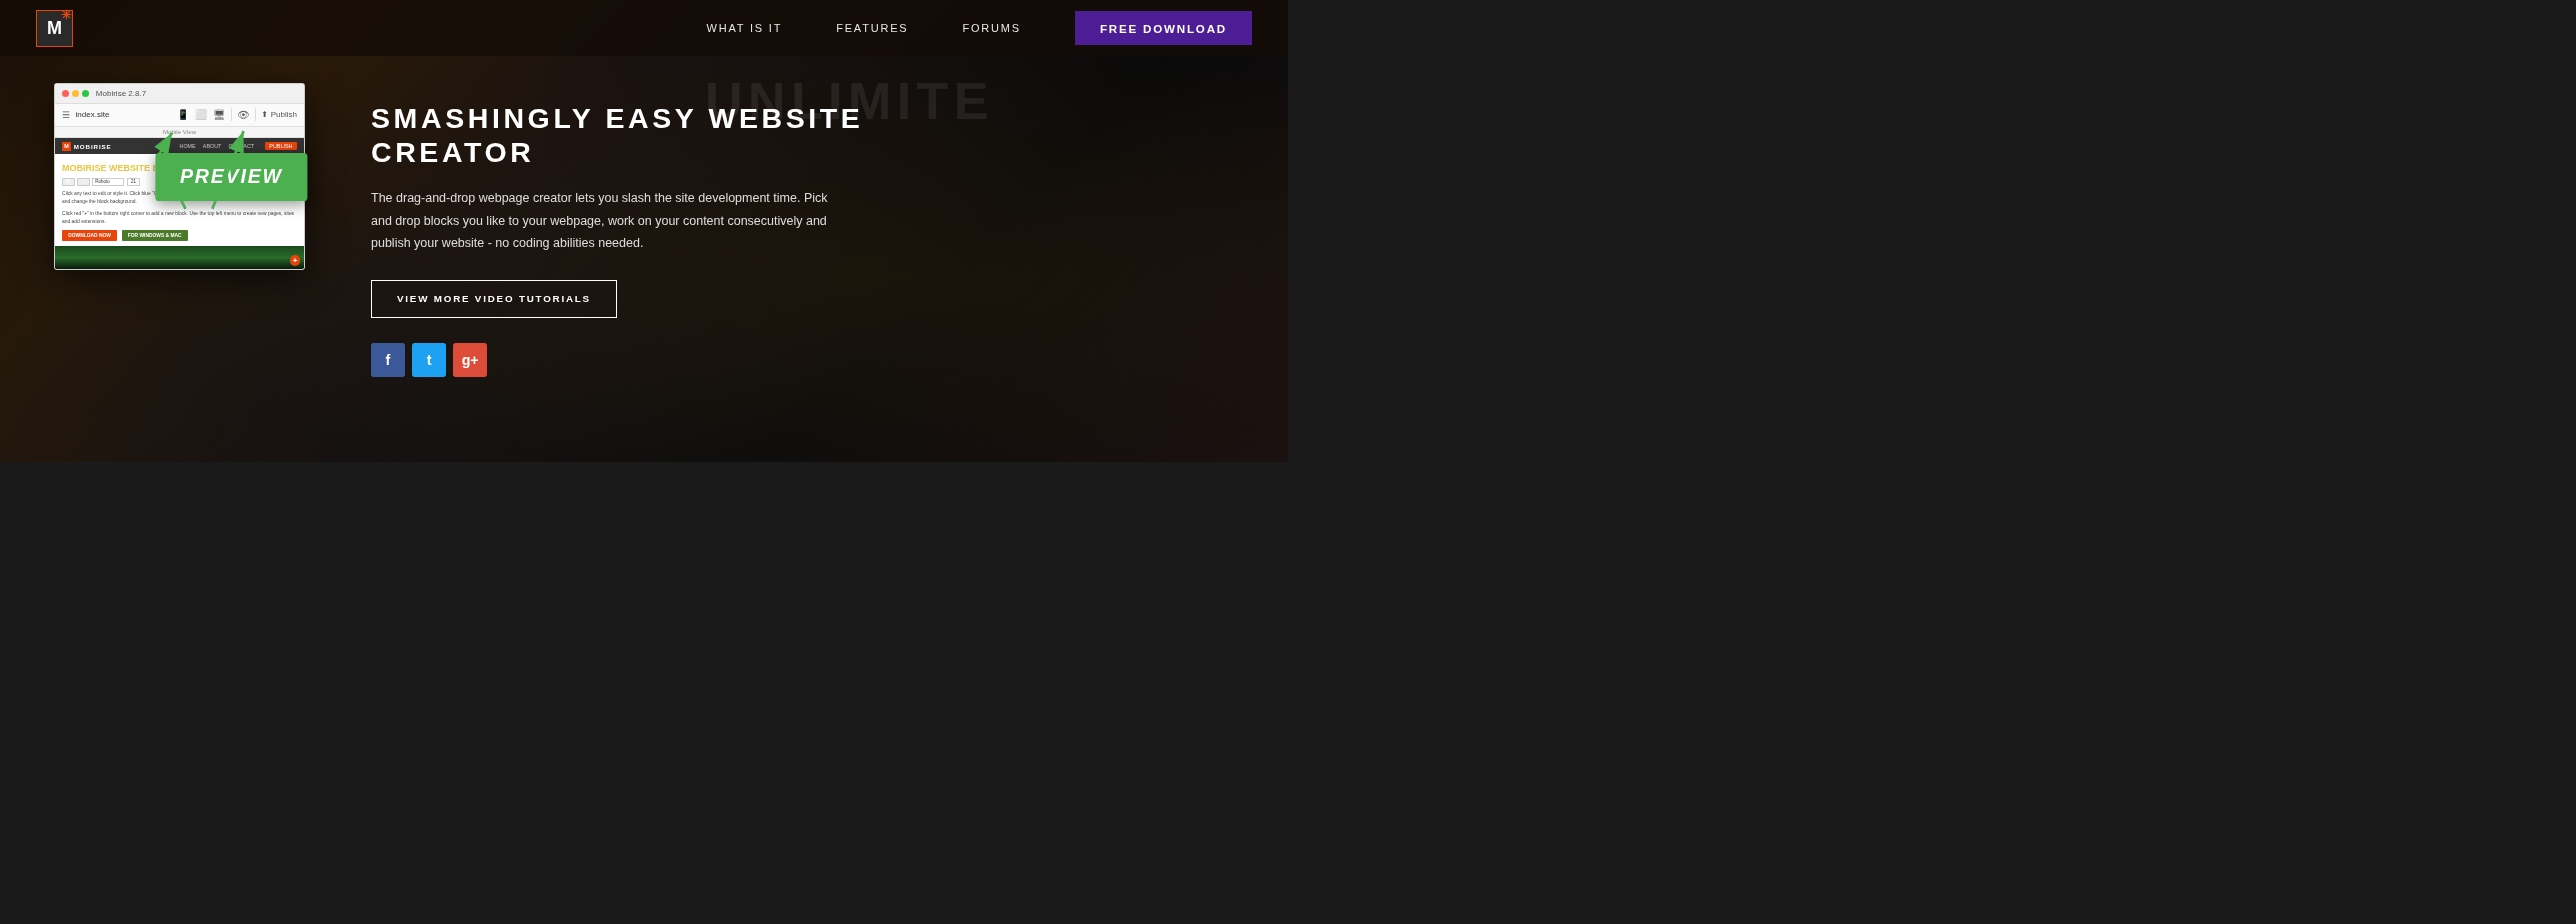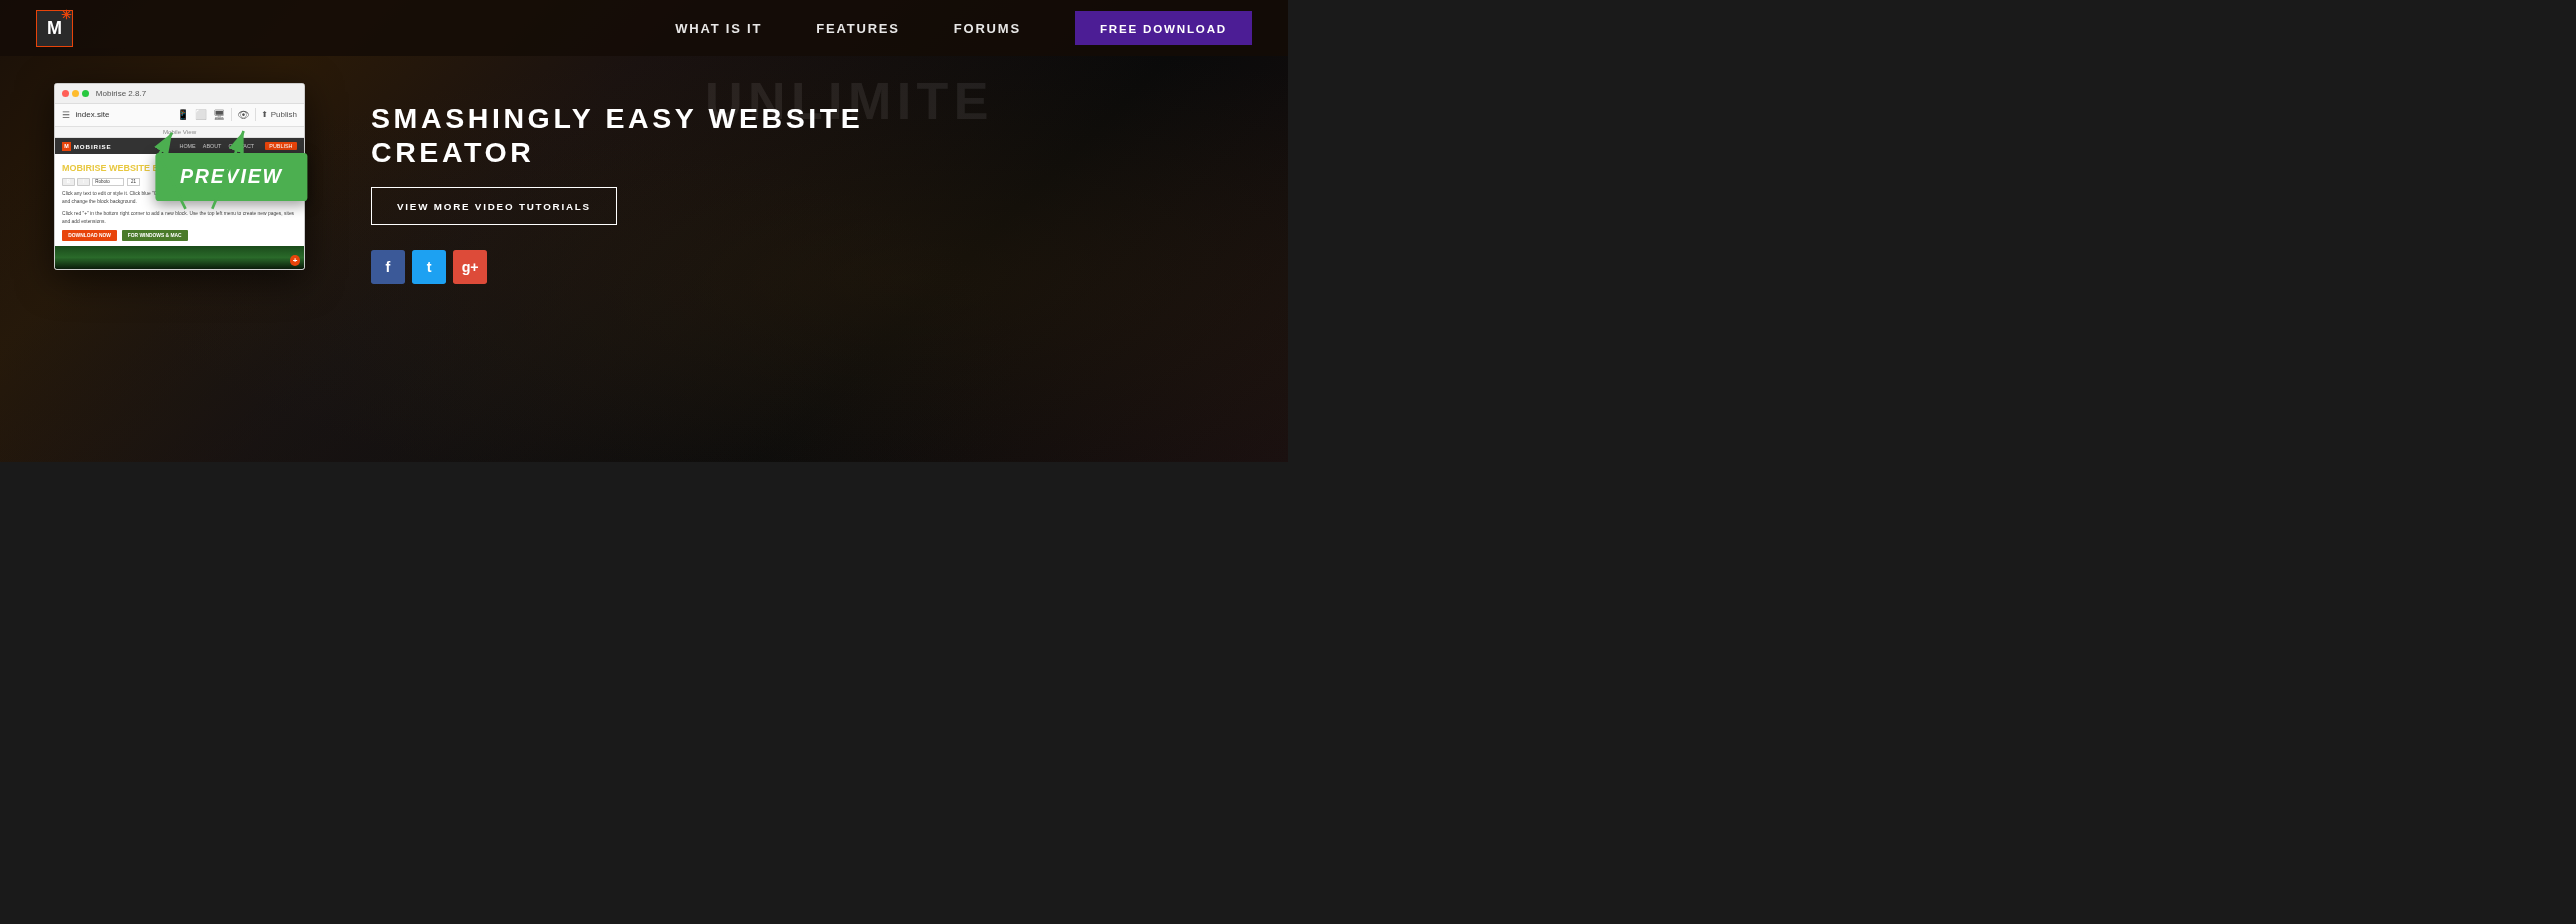--- a/index.html
+++ b/index.html
@@ -73,22 +73,22 @@
 
     .nav-links {
       display: flex;
       align-items: center;
       gap: 54px;
     }
 
     .nav-link {
       color: #fff;
       text-decoration: none;
-      font-size: 13px;
-      font-weight: 700;
+      font-size: 11px;
+      font-weight: 400;
       letter-spacing: 1.8px;
       text-transform: uppercase;
       opacity: 0.9;
     }
 
     .btn-download {
       background: #4c1d95;
       color: #fff;
       border: none;
       padding: 10.7px 25px;
@@ -587,20 +587,21 @@
 
     <div class="preview-overlay">PREVIEW</div>
   </div>
 
   <div class="right-content">
     <h1 class="hero-title">
       <span>SMASHINGLY EASY WEBSITE</span><br>
       <span>CREATOR</span>
     </h1>
 
+    <p class="hero-description">The drag-and-drop webpage creator lets you slash the site development time. Pick and drop blocks you like to your webpage, work on your content consecutively and publish your website - no coding abilities needed.</p>
 
     <button class="btn-video">VIEW MORE VIDEO TUTORIALS</button>
 
     <div class="social-icons">
       <div class="social-icon social-facebook">f</div>
       <div class="social-icon social-twitter">t</div>
       <div class="social-icon social-google">g+</div>
     </div>
   </div>
 

